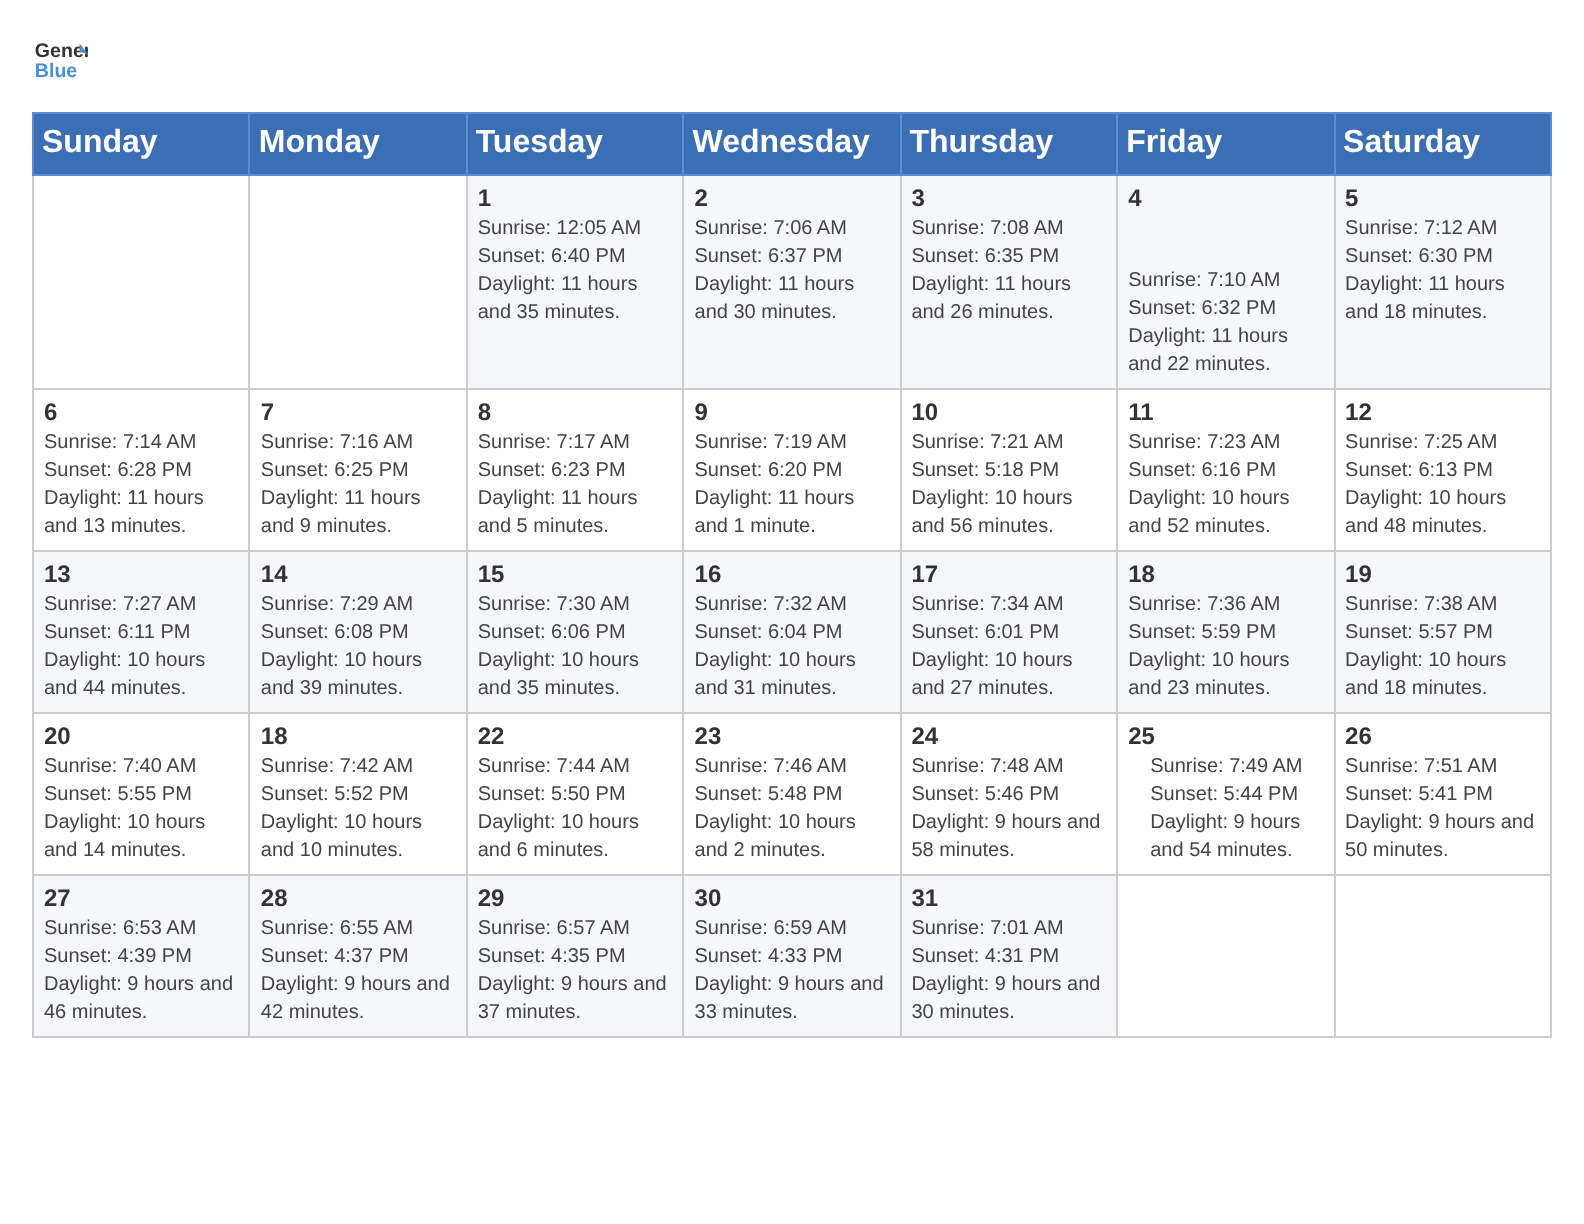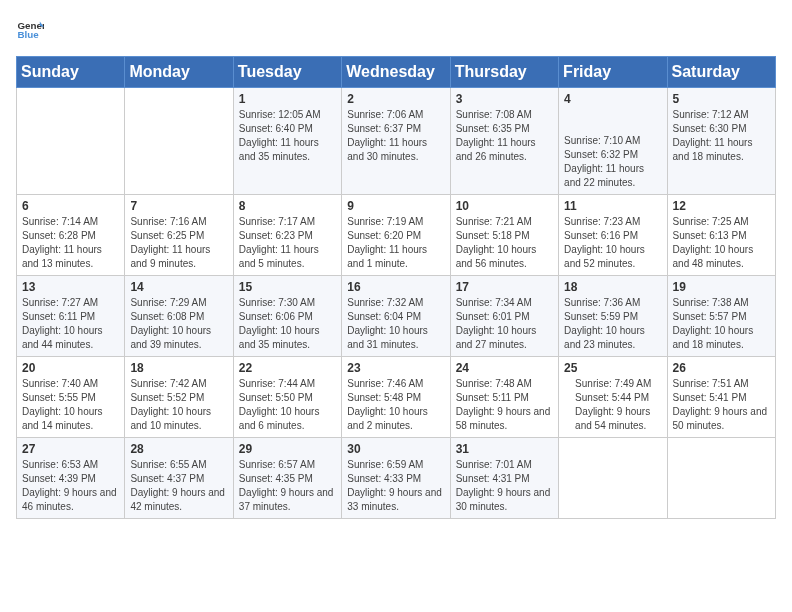--- a/index.html
+++ b/index.html
@@ -257,21 +257,21 @@
         </td>
         <td>
           <span class="day-number">23</span>
           <div class="day-info" style="white-space: pre-line;">Sunrise: 7:46 AM
 Sunset: 5:48 PM
 Daylight: 10 hours and 2 minutes.</div>
         </td>
         <td>
           <span class="day-number">24</span>
           <div class="day-info" style="white-space: pre-line;">Sunrise: 7:48 AM
-Sunset: 5:11 PM
+Sunset: 5:46 PM
 Daylight: 9 hours and 58 minutes.</div>
         </td>
         <td>
           <span class="day-number">25</span>
           <div class="day-info" style="white-space: pre-line; margin-left: 11px;">Sunrise: 7:49 AM
 Sunset: 5:44 PM
 Daylight: 9 hours and 54 minutes.</div>
         </td>
         <td>
           <span class="day-number">26</span>

